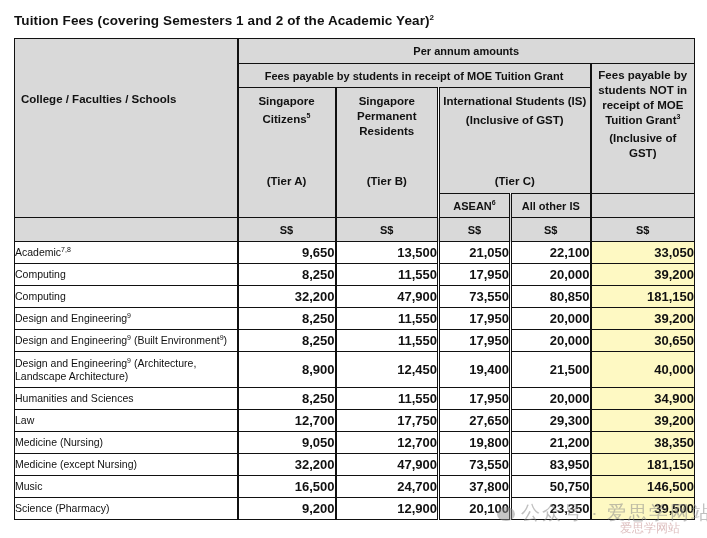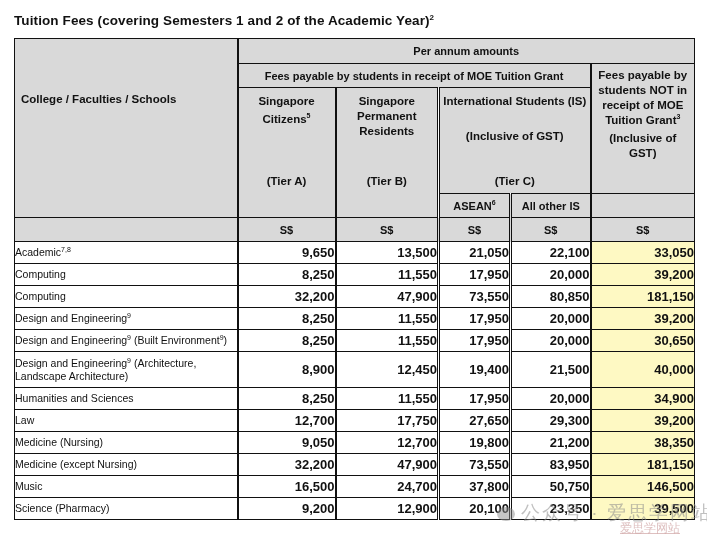--- a/index.html
+++ b/index.html
@@ -20,21 +20,21 @@
   td.hl { background: #fef9c3; }
   tr.data { height: 22px; }
   tr.tall { height: 36px; }
   sup { font-size: 7px; line-height: 0; }
   .u { }
   .hdr-cfs { text-align: left; padding: 54px 0 0 6px !important; font-size: 11.5px; }
   .hdr-cell { line-height: 15px; font-size: 11.5px; }
   .watermark { position: absolute; left: 497px; top: 500px; font-size: 19px; color: rgba(140,140,140,0.55);
                white-space: nowrap; letter-spacing: 2px; }
   .watermark2 { position: absolute; left: 620px; top: 520px; font-size: 12px; color: rgba(200,150,150,0.6);
-                white-space: nowrap; text-decoration: underline; }
+                white-space: nowrap; }
   .wechat { display: inline-block; width: 18px; height: 14px; border-radius: 50%;
             background: rgba(140,140,140,0.5); margin-right: 6px; vertical-align: middle; }
 </style>
 </head>
 <body>
 
 <div class="title"><span>Tuition Fees (covering Semesters 1 and 2 of the Academic Year)</span><sup>2</sup></div>
 
 <table class="fees">
   <colgroup>
@@ -68,21 +68,21 @@
       <div style="position:absolute; left:0; right:0; top:86px">(Tier A)</div>
     </th>
     <th rowspan="2" class="hdr-cell thick-l" style="padding-top:6px; position:relative">
       <div>Singapore</div>
       <div>Permanent</div>
       <div>Residents</div>
       <div style="position:absolute; left:0; right:0; top:86px">(Tier B)</div>
     </th>
     <th colspan="2" class="hdr-cell dbl-l" style="padding-top:6px; position:relative">
       <div>International Students (IS)</div>
-      <div style="margin-top:20px">(Inclusive of GST)</div>
+      <div style="margin-top:4px">(Inclusive of GST)</div>
       <div style="position:absolute; left:0; right:0; top:86px">(Tier C)</div>
     </th>
   </tr>
   <tr style="height:24px">
     <th class="dbl-l" style="vertical-align:middle"><span>ASEAN</span><sup>6</sup></th>
     <th class="dbl-l" style="vertical-align:middle">All other IS</th>
     <th class="thick-l"></th>
   </tr>
   <tr style="height:24px">
     <th></th>

